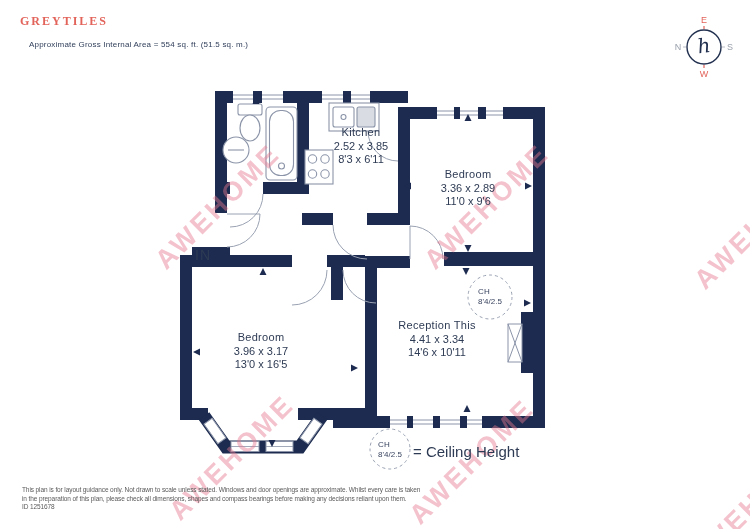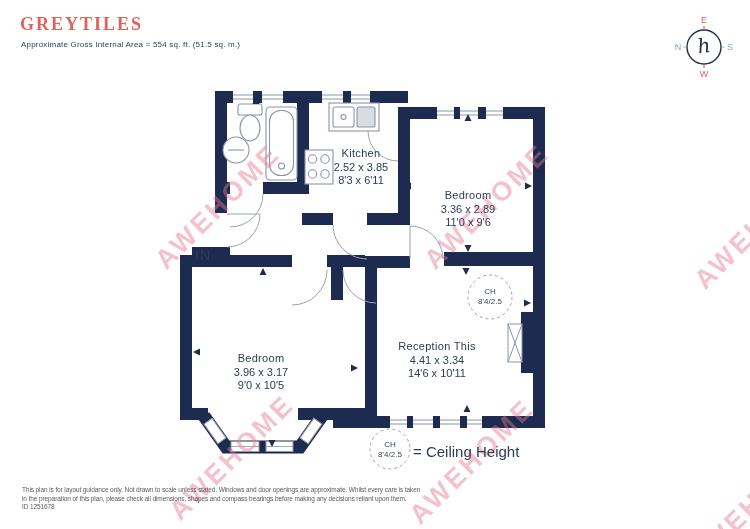--- a/index.html
+++ b/index.html
@@ -1,27 +1,27 @@
 <!DOCTYPE html>
 <html><head>
 <meta charset="utf-8">
 <style>
   html,body{margin:0;padding:0;}
   body{width:750px;height:529px;position:relative;background:#ffffff;overflow:hidden;
        font-family:"Liberation Sans", sans-serif;}
   .abs{position:absolute;}
   #plan-svg{position:absolute;left:0;top:0;}
-  .title{font-family:"Liberation Serif", serif;font-weight:bold;font-size:18px;
+  .title{font-family:"Liberation Serif", serif;font-weight:bold;font-size:12px;
          letter-spacing:2px;color:#e2635a;}
   .subtitle{font-size:8px;color:#33415c;letter-spacing:0.2px;}
   .room-label{color:#2e3b54;font-size:11px;line-height:13.5px;text-align:center;
               transform:translateX(-50%);white-space:nowrap;}
-  .room-label .rname{letter-spacing:0.3px;margin-top:21px;}
+  .room-label .rname{letter-spacing:0.3px;}
   .in-label{font-size:14px;color:#2e3b54;letter-spacing:1px;margin-top:23px;}
-  .ch-label{font-size:8px;line-height:9.5px;color:#3a4560;text-align:center;
+  .ch-label{font-size:8px;line-height:9.5px;color:#3a4560;text-align:left;
             transform:translateX(-50%);}
   .legend-text{font-size:15px;color:#2e3b54;}
   .compass-letter{font-size:9px;transform:translate(-50%,-50%);}
   .c-red{color:#e2635a;}
   .c-gray{color:#9aa0ab;}
   .compass-h{font-family:"DejaVu Serif", serif;font-style:italic;font-size:20px;
              color:#22304f;transform:translate(-50%,-56%) rotate(-8deg);}
   .wm{font-size:27px;font-weight:bold;letter-spacing:3px;color:rgba(228,120,142,0.45);
       transform:translate(-50%,-50%) rotate(-45deg);white-space:nowrap;}
   .disclaimer{font-size:6.5px;line-height:8.6px;color:#5a5a5a;letter-spacing:-0.1px;}
@@ -172,21 +172,21 @@
   <g>
     <circle cx="704" cy="47" r="17" fill="none" stroke="#22304f" stroke-width="1.4"></circle>
     <line x1="704" y1="26" x2="704" y2="29" stroke="#e2635a" stroke-width="1.2"></line>
     <line x1="704" y1="65" x2="704" y2="68" stroke="#e2635a" stroke-width="1.2"></line>
     <line x1="683" y1="47" x2="686" y2="47" stroke="#b9bec7" stroke-width="1"></line>
     <line x1="722" y1="47" x2="725" y2="47" stroke="#b9bec7" stroke-width="1"></line>
   </g>
 </svg>
 
 <div class="abs title" style="left:20px;top:14px;">GREYTILES</div>
-<div class="abs subtitle" style="left:21px;top:40px;">Approximate Gross Internal Area = 554 sq. ft. (51.5 sq. m.)</div>
+<div class="abs subtitle" style="left:29px;top:40px;">Approximate Gross Internal Area = 554 sq. ft. (51.5 sq. m.)</div>
 
 <div class="abs compass-letter c-red" style="left:704px;top:20px;">E</div>
 <div class="abs compass-letter c-gray" style="left:730px;top:47px;">S</div>
 <div class="abs compass-letter c-red" style="left:704px;top:74px;">W</div>
 <div class="abs compass-letter c-gray" style="left:678px;top:47px;">N</div>
 <div class="abs compass-h" style="left:704px;top:47px;">h</div>
 
 <div class="abs wm" style="left:218px;top:207px;">AWEHOME</div>
 <div class="abs wm" style="left:487px;top:207px;">AWEHOME</div>
 <div class="abs wm" style="left:757px;top:227px;">AWEHOME</div>
@@ -202,21 +202,21 @@
   <div>8'3 x 6'11</div>
 </div>
 <div class="abs room-label" style="left:468px;top:168px;">
   <div class="rname">Bedroom</div>
   <div>3.36 x 2.89</div>
   <div>11'0 x 9'6</div>
 </div>
 <div class="abs room-label" style="left:261px;top:331px;">
   <div class="rname">Bedroom</div>
   <div>3.96 x 3.17</div>
-  <div>9'0 x 10'5</div>
+  <div>13'0 x 16'5</div>
 </div>
 <div class="abs room-label" style="left:437px;top:319px;">
   <div class="rname">Reception This</div>
   <div>4.41 x 3.34</div>
   <div>14'6 x 10'11</div>
 </div>
 
 <div class="abs ch-label" style="left:490px;top:287px;">
   <div>CH</div>
   <div>8'4/2.5</div>

